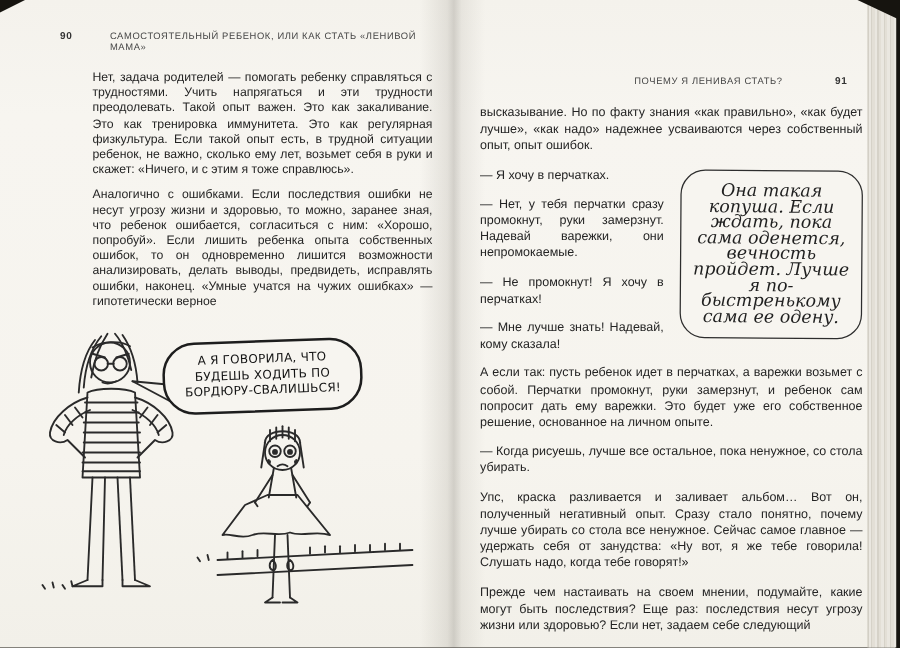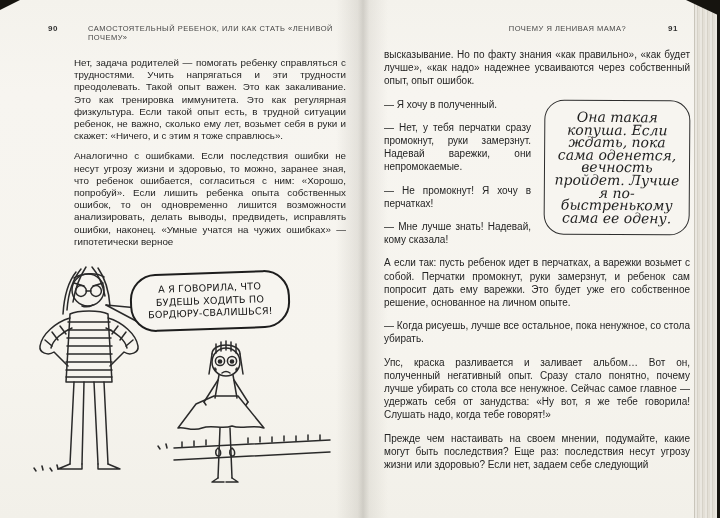--- a/index.html
+++ b/index.html
@@ -44,21 +44,21 @@
     font-size:9.8px;line-height:12.2px;text-align:justify;color:#242424;
   }
   .body-left p{margin:0 0 8px 0;}
 
   
   .page-right{
     position:absolute;left:362px;top:0;width:334px;height:518px;
     padding:24px 6px 0 22px;box-sizing:border-box;color:#262626;
   }
   .page-right .running-head{justify-content:flex-end;}
-  .page-right .running-head .pnum{margin-left:42px;margin-right:12px;}
+  .page-right .running-head .pnum{margin-left:42px;margin-right:12px;margin-top:36px;}
   .body-right{
     margin-top:15px;width:306px;
     font-size:10px;line-height:13.2px;text-align:justify;color:#242424;
   }
   .body-right p{margin:0 0 10px 0;}
   .callout{
     float:right;width:128px;margin:2px 0 8px 13px;padding:10px 8px;
     border:1.6px solid #2d2d2d;border-radius:20px;background:#f7f5f0;
     font-family:"DejaVu Serif", serif;font-style:italic;
     font-size:14px;line-height:12.6px;text-align:center;color:#1f1f1f;
@@ -79,21 +79,21 @@
   }
 </style>
 </head>
 <body>
 
 <div class="book">
 
   <div class="page-left">
     <div class="running-head">
       <span class="pnum">90</span>
-      <span>САМОСТОЯТЕЛЬНЫЙ РЕБЕНОК, ИЛИ КАК СТАТЬ «ЛЕНИВОЙ ПОЧЕМУ»</span>
+      <span>САМОСТОЯТЕЛЬНЫЙ РЕБЕНОК, ИЛИ КАК СТАТЬ «ЛЕНИВОЙ МАМА»</span>
     </div>
 
     <div class="body-left">
       <p>Нет, задача родителей — помогать ребенку справляться с трудностями. Учить напрягаться и эти трудности преодолевать. Такой опыт важен. Это как закаливание. Это как тренировка иммунитета. Это как регулярная физкультура. Если такой опыт есть, в трудной ситуации ребенок, не важно, сколько ему лет, возьмет себя в руки и скажет: «Ничего, и с этим я тоже справлюсь».</p>
       <p>Аналогично с ошибками. Если последствия ошибки не несут угрозу жизни и здоровью, то можно, заранее зная, что ребенок ошибается, согласиться с ним: «Хорошо, попробуй». Если лишить ребенка опыта собственных ошибок, то он одновременно лишится возможности анализировать, делать выводы, предвидеть, исправлять ошибки, наконец. «Умные учатся на чужих ошибках» — гипотетически верное</p>
     </div>
 
     <div class="illustration">
       <svg width="305" height="240" viewBox="0 0 305 240" fill="none" stroke="#2a2a2a" stroke-width="1.5" stroke-linecap="round" stroke-linejoin="round">
 
@@ -216,28 +216,28 @@
           <path d="M132,190 L134,193"></path>
             <path d="M140,188 L141,192"></path>
         </g>
       </svg>
       <div class="speech-bubble">А Я ГОВОРИЛА, ЧТО БУДЕШЬ ХОДИТЬ ПО БОРДЮРУ-СВАЛИШЬСЯ!</div>
     </div>
   </div>
 
   <div class="page-right">
     <div class="running-head">
-      <span>ПОЧЕМУ Я ЛЕНИВАЯ МАМА?</span>
+      <span>ПОЧЕМУ Я ЛЕНИВАЯ СТАТЬ?</span>
       <span class="pnum">91</span>
     </div>
 
     <div class="body-right">
       <p>высказывание. Но по факту знания «как правильно», «как будет лучше», «как надо» надежнее усваиваются через собственный опыт, опыт ошибок.</p>
       <div class="callout">Она такая копуша. Если ждать, пока сама оденется, вечность пройдет. Лучше я по-быстренькому сама ее одену.</div>
-      <p>— Я хочу в полученный.</p>
+      <p>— Я хочу в перчатках.</p>
       <p>— Нет, у тебя перчатки сразу промокнут, руки замерзнут. Надевай варежки, они непромокаемые.</p>
       <p>— Не промокнут! Я хочу в перчатках!</p>
       <p>— Мне лучше знать! Надевай, кому сказала!</p>
       <p>А если так: пусть ребенок идет в перчатках, а варежки возьмет с собой. Перчатки промокнут, руки замерзнут, и ребенок сам попросит дать ему варежки. Это будет уже его собственное решение, основанное на личном опыте.</p>
       <p>— Когда рисуешь, лучше все остальное, пока ненужное, со стола убирать.</p>
       <p>Упс, краска разливается и заливает альбом… Вот он, полученный негативный опыт. Сразу стало понятно, почему лучше убирать со стола все ненужное. Сейчас самое главное — удержать себя от занудства: «Ну вот, я же тебе говорила! Слушать надо, когда тебе говорят!»</p>
       <p>Прежде чем настаивать на своем мнении, подумайте, какие могут быть последствия? Еще раз: последствия несут угрозу жизни или здоровью? Если нет, задаем себе следующий</p>
     </div>
   </div>
 

